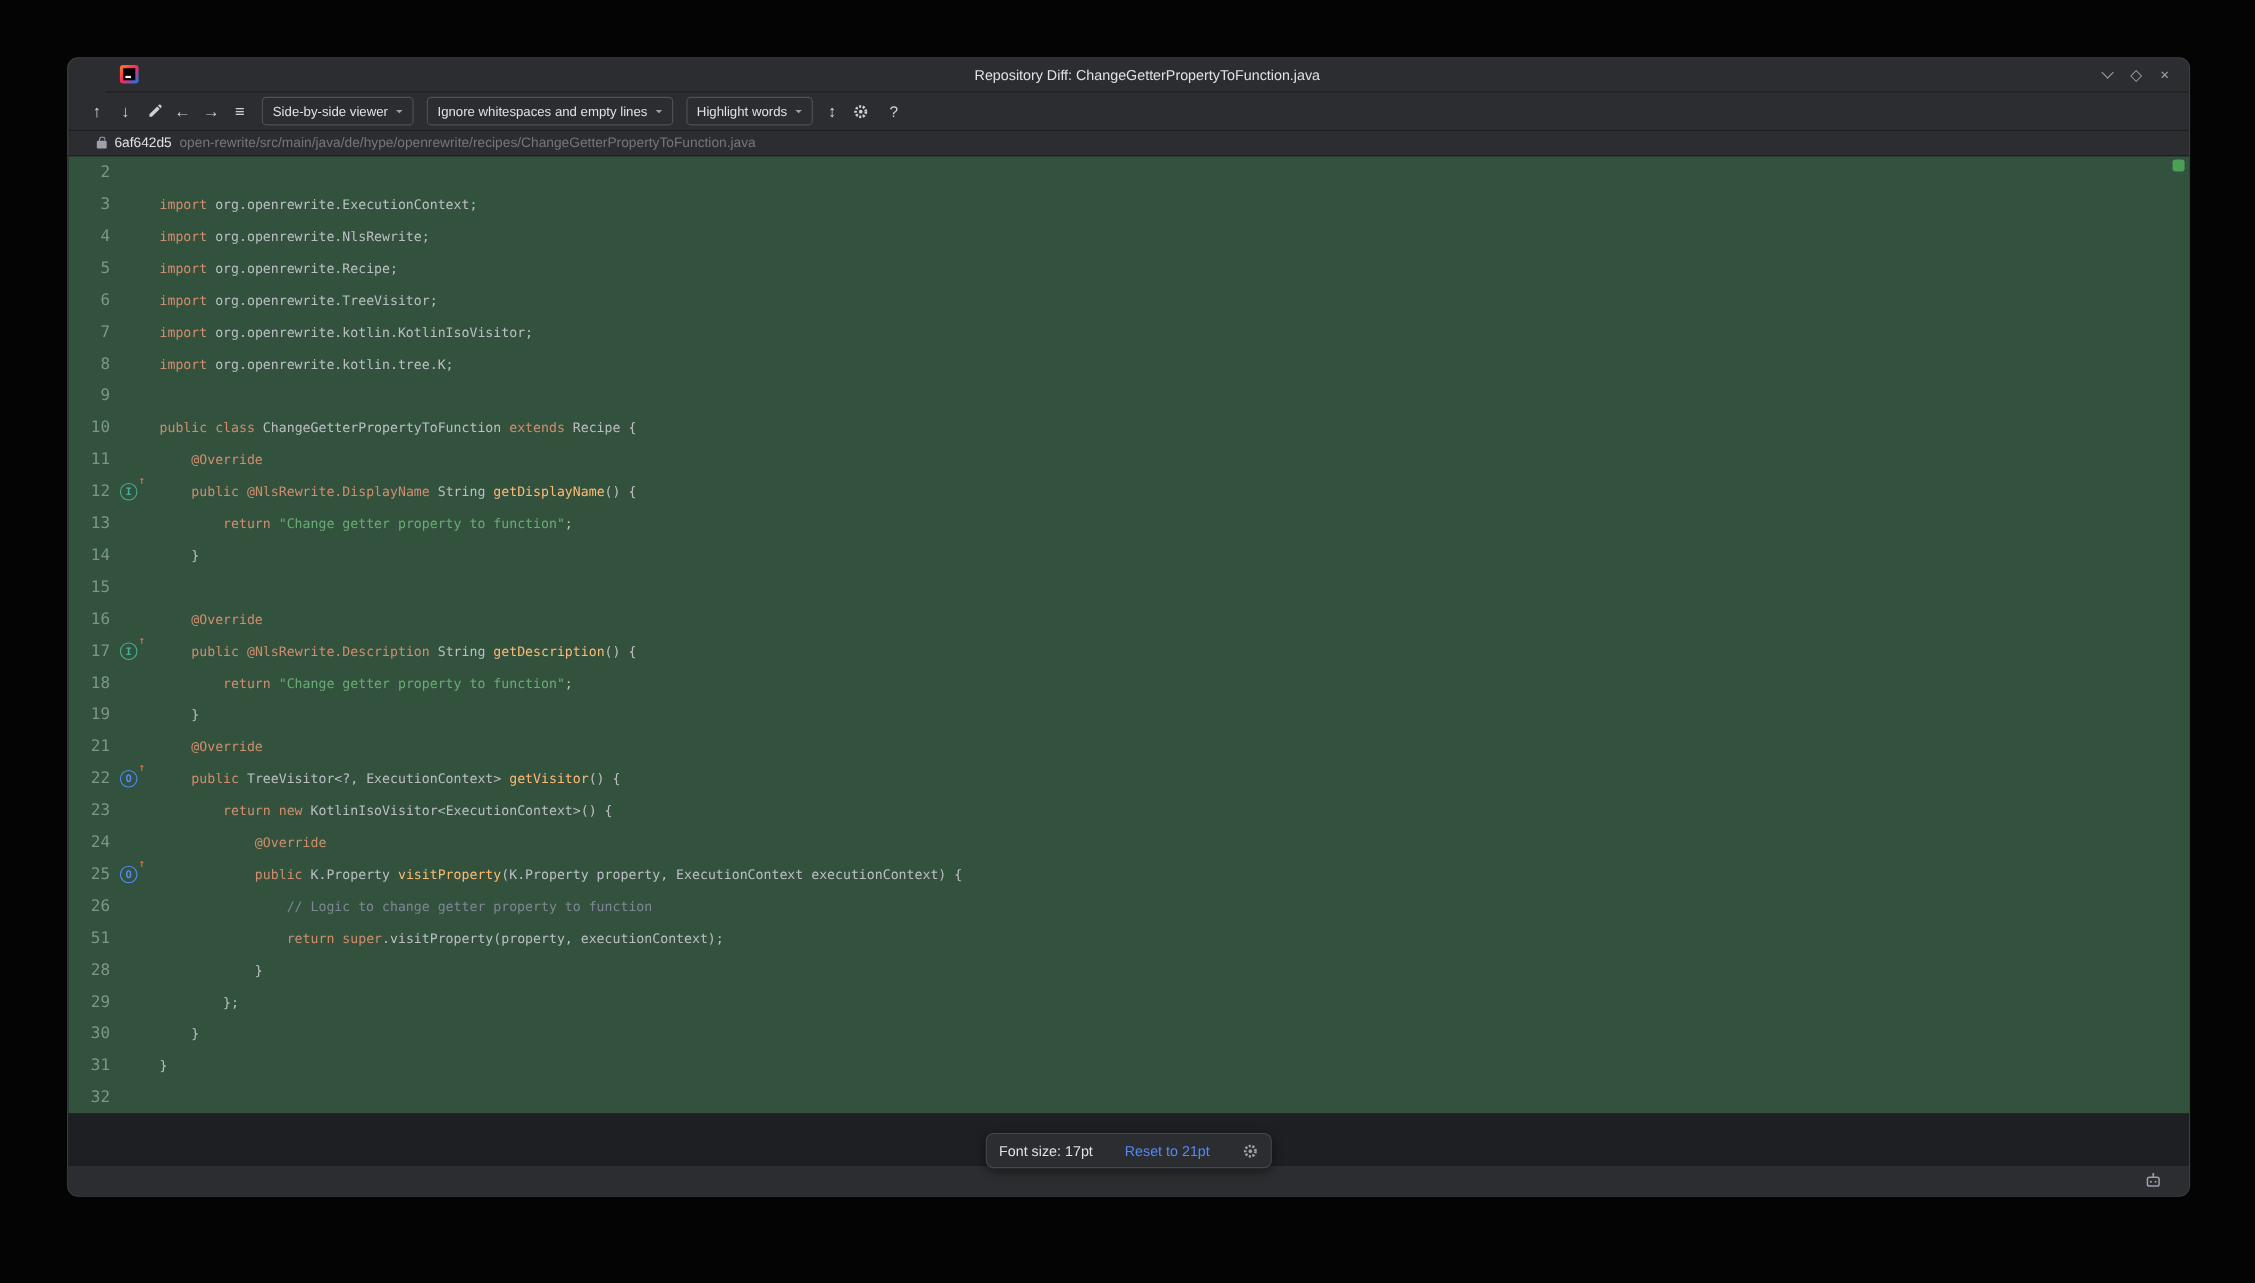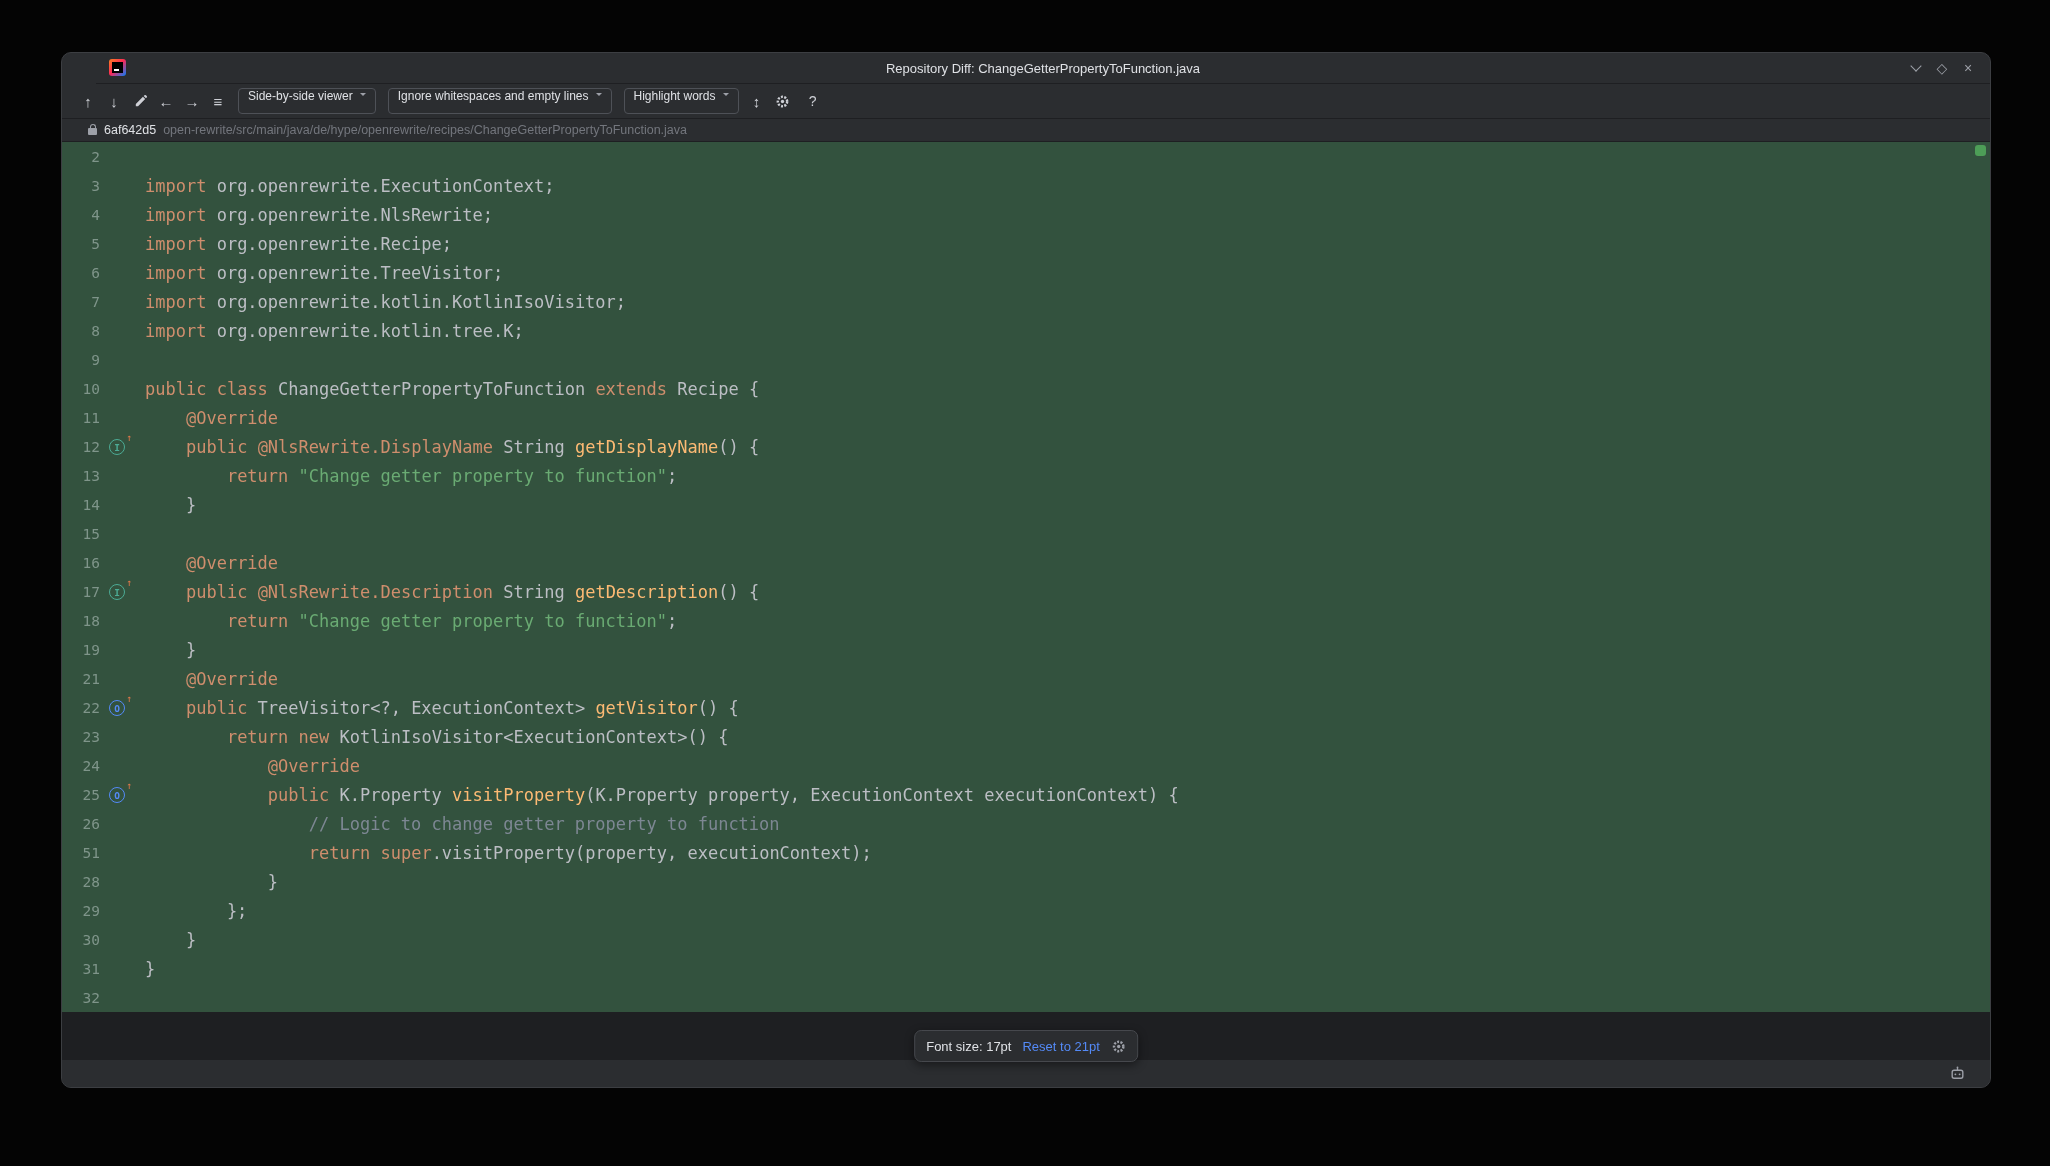--- a/index.html
+++ b/index.html
@@ -19,54 +19,54 @@
   .logo .logo-inner{position:absolute;inset:3px;background:#000;}
   .logo .logo-bar{position:absolute;left:5px;bottom:5px;width:5px;height:2px;background:#fff;}
   .wtitle{width:100%;text-align:center;color:#dfe1e5;font-size:13px;}
   .wcontrols{position:absolute;right:10px;top:3px;display:flex;gap:2px;}
   .wbtn{width:24px;height:24px;display:flex;align-items:center;justify-content:center;color:#9da0a8;font-size:14px;border-radius:4px;cursor:default;}
   .chev{width:7px;height:7px;border-left:1.6px solid #9da0a8;border-bottom:1.6px solid #9da0a8;transform:rotate(-45deg);margin-top:-4px;}
   
   .toolbar{flex:0 0 34px;display:flex;align-items:center;padding-left:14px;border-bottom:1px solid #1e1f22;}
   .tbtn{min-width:24px;height:24px;margin-right:2px;display:flex;align-items:center;justify-content:center;
     color:#ced0d6;font-size:15px;border-radius:4px;}
-  .dropdown{display:flex;gap:7px;height:24px;border:1px solid #4e5157;border-radius:4px;
+  .dropdown{display:flex;align-items:center;gap:7px;height:24px;border:1px solid #4e5157;border-radius:4px;
     padding:0 9px;margin:0 6px;color:#dfe1e5;font-size:12px;white-space:nowrap;}
   .dd-arrow{width:0;height:0;border:3.5px solid transparent;border-top-color:#9da0a8;margin-top:4px;}
   .helpbtn{color:#ced0d6;font-size:14px;margin-left:4px;}
   
   .breadcrumb{flex:0 0 22px;display:flex;align-items:center;gap:7px;padding-left:26px;font-size:12.5px;border-bottom:1px solid #1e1f22;}
   .lock{width:9px;height:7px;background:#9da0a8;border-radius:1px;position:relative;margin-top:2px;}
   .lock::before{content:"";position:absolute;top:-4px;left:1.5px;width:4px;height:4px;
     border:1.5px solid #9da0a8;border-bottom:none;border-radius:3px 3px 0 0;}
   .commit-hash{color:#dfe1e5;}
   .file-path{color:#73767d;}
   
   .editor{flex:1 1 auto;background:#1e1f22;position:relative;overflow:hidden;
     font-family:"DejaVu Sans Mono","Liberation Mono",monospace;}
   #code-lines{background:#33523e;}
   .line{height:29px;display:flex;align-items:center;}
   .num{flex:0 0 38px;text-align:right;color:#7f958a;font-size:14.5px;}
   .gut{flex:0 0 45px;position:relative;height:100%;}
-  .code{white-space:pre;font-size:17px;color:#bcbec4;}
+  .code{white-space:pre;font-size:12px;color:#bcbec4;}
   .tok-kw{color:#cf8e6d;}
   .tok-ann{color:#cf8e6d;}
   .tok-fn{color:#fdba74;}
   .tok-str{color:#6aab73;}
   .tok-com{color:#7d8793;}
   .tok-def{color:#bcbec4;}
   .gicon{position:absolute;left:9px;top:7px;width:14px;height:14px;border:1.3px solid currentColor;border-radius:50%;
     display:flex;align-items:center;justify-content:center;font-size:9.5px;font-weight:bold;}
   .gicon.impl{color:#4cab95;}
   .gicon.over{color:#548af7;}
   .garrow{position:absolute;top:-8px;right:-8px;color:#e0784a;font-size:10px;font-weight:normal;}
   .scroll-marker{position:absolute;top:3px;right:4px;width:11px;height:11px;background:#4d9e57;border-radius:3px;}
   
   .fs-popup{position:absolute;left:50%;bottom:25px;transform:translateX(-50%);height:30px;z-index:6;
-    display:flex;align-items:center;gap:11px;padding:0 11px;background:#2b2d30;border:1px solid #46484d;
+    display:flex;align-items:center;gap:29px;padding:0 11px;background:#2b2d30;border:1px solid #46484d;
     border-radius:7px;box-shadow:0 3px 10px rgba(0,0,0,.45);font-size:13px;white-space:nowrap;}
   .fs-label{color:#dfe1e5;}
   .fs-link{color:#548af7;}
   
   .statusbar{flex:0 0 27px;position:relative;border-top:1px solid #1e1f22;background:#2b2d30;}
   .robot{position:absolute;right:24px;top:5px;}
 </style>
 </head>
 <body>
 

